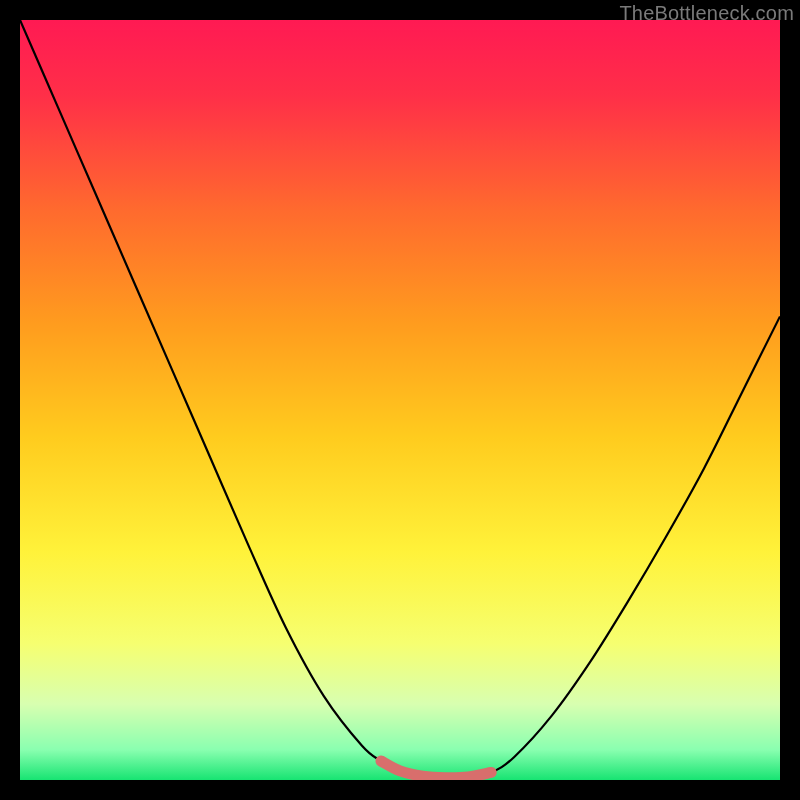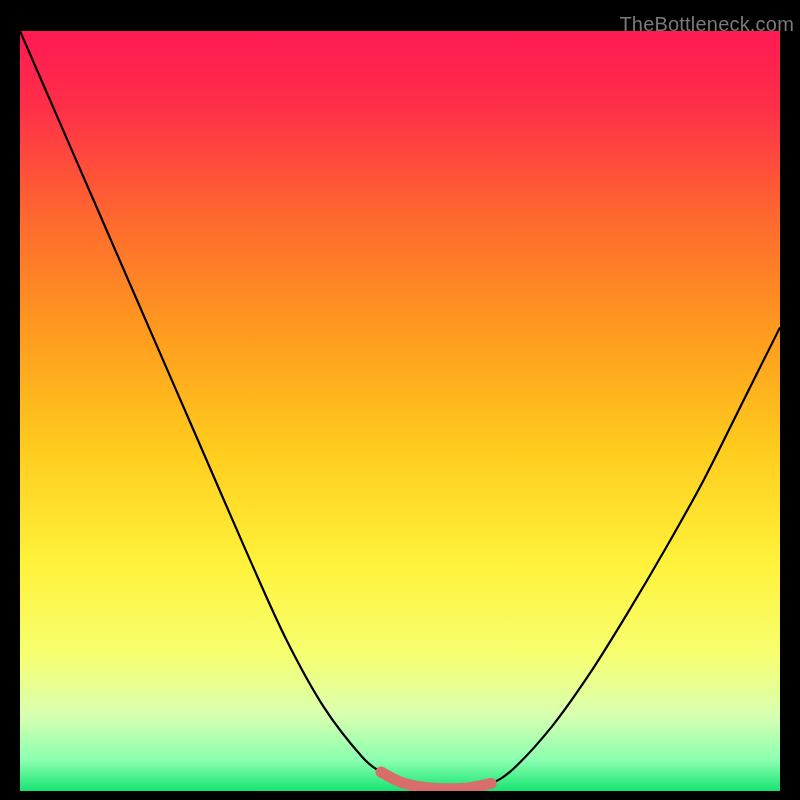--- a/index.html
+++ b/index.html
@@ -11,21 +11,20 @@
     overflow: hidden;
     font-family: Arial, Helvetica, sans-serif;
   }
   .frame {
     position: absolute;
     top: 0;
     left: 0;
     width: 800px;
     height: 596px;
     background: #000000;
-    margin-top: 11px;
   }
   .plot {
     position: absolute;
     left: 20px;
     top: 20px;
     width: 760px;
     height: 760px;
     overflow: hidden;
   }
   .watermark {

